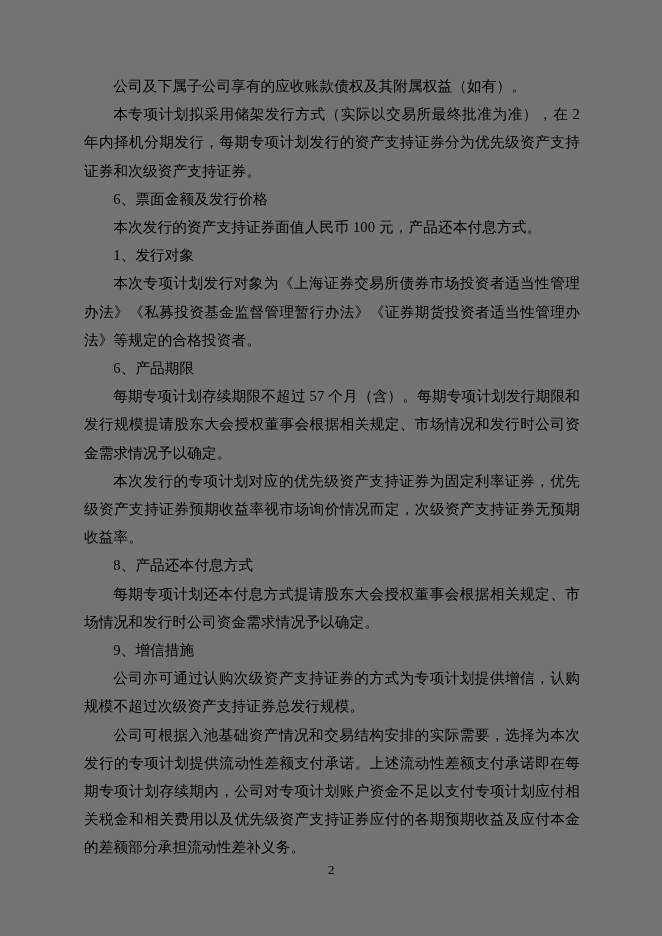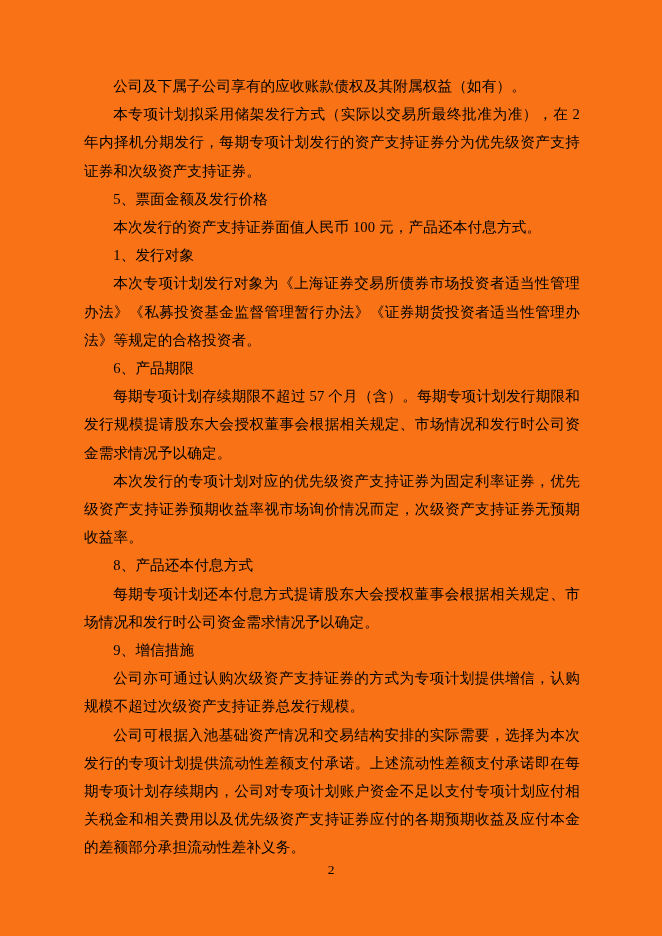--- a/index.html
+++ b/index.html
@@ -10,21 +10,21 @@
   body {
     width: 662px;
     height: 936px;
     font-family: "Liberation Serif", "DejaVu Serif", serif;
     color: #000000;
   }
   .page {
     position: relative;
     width: 662px;
     height: 936px;
-    background: #f97316;
+    background: #737373;
     box-sizing: border-box;
     overflow: hidden;
   }
   .content {
     position: absolute;
     left: 84px;
     top: 72px;
     width: 496px;
   }
   .para {
@@ -49,21 +49,21 @@
   }
 </style>
 </head>
 <body>
 
 <div class="page">
 
   <div class="content">
     <p class="para indent">公司及下属子公司享有的应收账款债权及其附属权益（如有）。</p>
     <p class="para indent">本专项计划拟采用储架发行方式（实际以交易所最终批准为准），在 2 年内择机分期发行，每期专项计划发行的资产支持证券分为优先级资产支持证券和次级资产支持证券。</p>
-    <p class="para indent">5、票面金额及发行价格</p>
+    <p class="para indent">6、票面金额及发行价格</p>
     <p class="para indent">本次发行的资产支持证券面值人民币 100 元，产品还本付息方式。</p>
     <p class="para indent">1、发行对象</p>
     <p class="para indent">本次专项计划发行对象为《上海证券交易所债券市场投资者适当性管理办法》《私募投资基金监督管理暂行办法》《证券期货投资者适当性管理办法》等规定的合格投资者。</p>
     <p class="para indent">6、产品期限</p>
     <p class="para indent">每期专项计划存续期限不超过 57 个月（含）。每期专项计划发行期限和发行规模提请股东大会授权董事会根据相关规定、市场情况和发行时公司资金需求情况予以确定。</p>
     <p class="para indent">本次发行的专项计划对应的优先级资产支持证券为固定利率证券，优先级资产支持证券预期收益率视市场询价情况而定，次级资产支持证券无预期收益率。</p>
     <p class="para indent">8、产品还本付息方式</p>
     <p class="para indent">每期专项计划还本付息方式提请股东大会授权董事会根据相关规定、市场情况和发行时公司资金需求情况予以确定。</p>
     <p class="para indent">9、增信措施</p>
     <p class="para indent">公司亦可通过认购次级资产支持证券的方式为专项计划提供增信，认购规模不超过次级资产支持证券总发行规模。</p>

